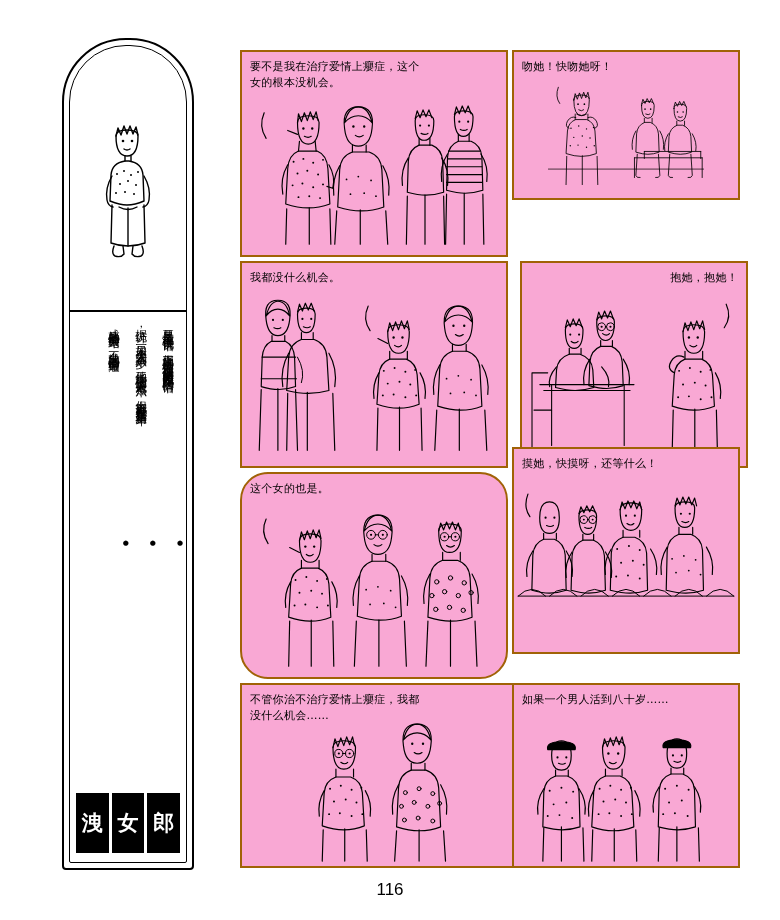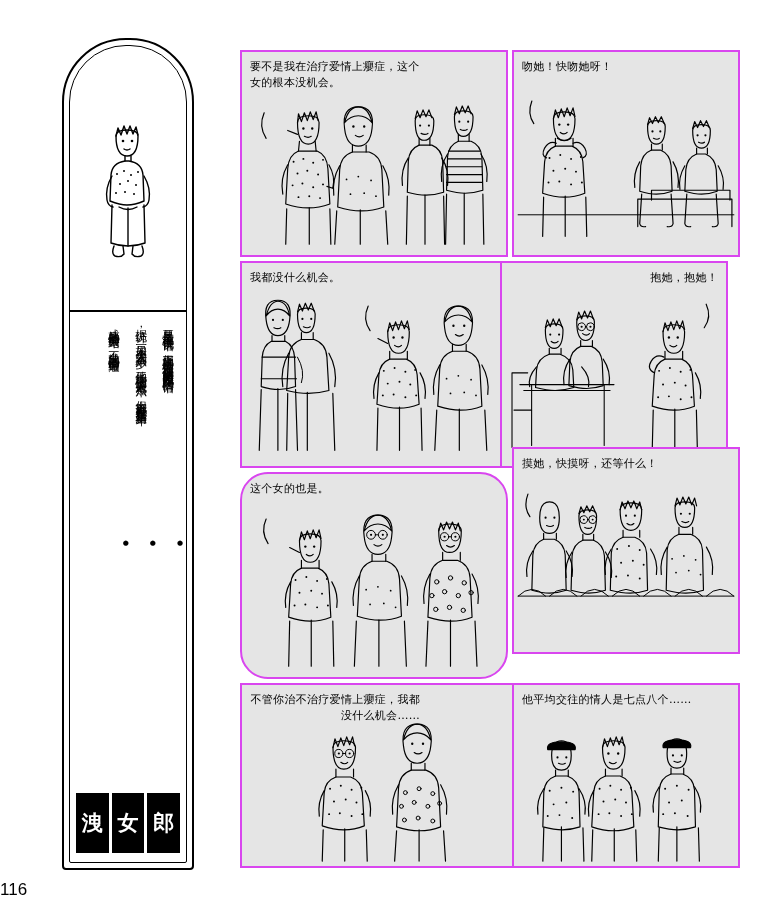--- a/index.html
+++ b/index.html
@@ -123,23 +123,23 @@
   
   .comic-grid {
     position: absolute;
     left: 240px;
     top: 50px;
     width: 500px;
     height: 818px;
   }
   .panel {
     position: absolute;
-    border: 2px solid #d946ef;
+    border: 2px solid #a16207;
     box-sizing: border-box;
-    background: #e5e5e5;
+    background: #f9a8d4;
     overflow: hidden;
   }
   .panel-caption {
     position: absolute;
     left: 8px;
     top: 7px;
     max-width: 170px;
     font-family: "DejaVu Serif", serif;
     font-size: 11px;
     line-height: 1.45;
@@ -156,21 +156,21 @@
     left: 0; bottom: 0;
     width: 100%;
     height: 100%;
   }
 
   .page-number {
     position: absolute;
     left: 0;
     top: 880px;
     width: 780px;
-    text-align: left;
+    text-align: center;
     font-family: "Liberation Sans", sans-serif;
     font-size: 17px;
     color: #000;
   }
 </style>
 </head>
 <body>
 
 <div class="page">
 
@@ -316,21 +316,21 @@
           <path d="M220 84 v7 M231 84 v7"></path>
           <path d="M220 91 q-10 4 -11 16 l-1 34 q11 3 19 3 q9 0 18 -3 l-1 -34 q-1 -12 -11 -16z"></path>
           <path d="M210 101 h32 M209 109 h34 M208 117 h36 M208 125 h36 M208 133 h36"></path>
           <path d="M209 104 q-8 12 -6 28"></path>
           <path d="M243 104 q8 12 6 28"></path>
           <path d="M208 145 l-1 51 M226 144 v52 M245 145 l1 51"></path>
         </g>
       </svg>
     </div>
 
-    <div class="panel" style="left:272px; top:0px; width:228px; height:207px;text-decoration:underline;">
+    <div class="panel" style="left:272px; top:0px; width:228px; height:150px;text-decoration:underline;">
       <div class="panel-caption">吻她！快吻她呀！</div>
       <svg class="panel-art" viewBox="0 0 228 207" fill="none" stroke="#000" stroke-width="1.2" stroke-linecap="round" stroke-linejoin="round">
         <path d="M18 50 q-5 13 2 23"></path>
 
         <path d="M4 166 h220" stroke-width="1"></path>
 
         <g>
           <path d="M40 68 l2 -9 3 8 3 -9 3 8 3 -9 3 8 3 -8 2 9"></path>
           <path d="M40 68 q0 22 11 22 q11 0 11 -22 q0 -7 -11 -7 q-11 0 -11 7z"></path>
           <circle cx="46" cy="74" r="1.2" fill="#000" stroke="none"></circle>
@@ -460,21 +460,21 @@
               <circle cx="220" cy="115" r="0.9"></circle>
               <circle cx="233" cy="119" r="0.9"></circle>
             <circle cx="212" cy="133" r="0.9"></circle>
               <circle cx="226" cy="132" r="0.9"></circle>
               <circle cx="238" cy="135" r="0.9"></circle>
           </g>
         </g>
       </svg>
     </div>
 
-    <div class="panel" style="left:260px; top:211px; width:228px; height:207px;">
+    <div class="panel" style="left:280px; top:211px; width:228px; height:207px;">
       <div class="panel-caption right">抱她，抱她！</div>
       <svg class="panel-art" viewBox="0 0 228 207" fill="none" stroke="#000" stroke-width="1.2" stroke-linecap="round" stroke-linejoin="round">
         <path d="M208 42 q6 13 -2 24"></path>
 
         <path d="M18 124 h96 M30 124 v62 M104 124 v62 M22 130 h88" stroke-width="1.1"></path>
 
         <path d="M10 112 v76 M10 112 h16 M12 150 h18" stroke-width="1.1"></path>
 
         <g>
           <path d="M44 66 l2 -8 3 7 3 -8 3 7 3 -7 3 8"></path>
@@ -689,21 +689,21 @@
               <circle cx="173" cy="109" r="0.9"></circle>
               <circle cx="185" cy="113" r="0.9"></circle>
             <circle cx="165" cy="126" r="0.9"></circle>
               <circle cx="178" cy="124" r="0.9"></circle>
               <circle cx="190" cy="128" r="0.9"></circle>
           </g>
         </g>
       </svg>
     </div>
 
-    <div class="panel" style="left:0px; top:633px; width:276px; height:185px;text-align:right;">
+    <div class="panel" style="left:0px; top:633px; width:276px; height:185px;">
       <div class="panel-caption">不管你治不治疗爱情上癭症，我都没什么机会……</div>
       <svg class="panel-art" viewBox="0 0 268 185" fill="none" stroke="#000" stroke-width="1.2" stroke-linecap="round" stroke-linejoin="round">
 
         <g>
           <path d="M88 64 l2 -9 3 8 3 -9 3 8 3 -9 3 8 3 -8 2 9"></path>
           <path d="M88 64 q0 22 11 22 q12 0 12 -22 q0 -7 -12 -7 q-11 0 -11 7z"></path>
           <circle cx="94" cy="70" r="4.2" stroke-width="1"></circle>
           <circle cx="105" cy="70" r="4.2" stroke-width="1"></circle>
           <path d="M98 70 h3" stroke-width="1"></path>
           <circle cx="94" cy="70" r="1.1" fill="#000" stroke="none"></circle>
@@ -750,21 +750,21 @@
             <circle cx="197" cy="121" r="2"></circle>
               <circle cx="161" cy="138" r="2"></circle>
               <circle cx="175" cy="136" r="2"></circle>
             <circle cx="190" cy="139" r="2"></circle>
           </g>
         </g>
       </svg>
     </div>
 
     <div class="panel" style="left:272px; top:633px; width:228px; height:185px;">
-      <div class="panel-caption">他平均交往的情人是七点八个……</div>
+      <div class="panel-caption">如果一个男人活到八十岁……</div>
       <svg class="panel-art" viewBox="0 0 228 185" fill="none" stroke="#000" stroke-width="1.2" stroke-linecap="round" stroke-linejoin="round">
 
         <g>
           <path d="M38 72 q0 -15 10 -15 q10 0 10 15 q0 15 -10 15 q-10 0 -10 -15z"></path>
           <path d="M34 66 h28 q2 -8 -14 -8 q-16 0 -14 8z" fill="#000" stroke="#000"></path>
           <circle cx="44" cy="74" r="1.1" fill="#000" stroke="none"></circle>
           <circle cx="53" cy="74" r="1.1" fill="#000" stroke="none"></circle>
           <path d="M45 80 q4 2 7 0"></path>
           <path d="M42 87 v6 M55 87 v6"></path>
           <path d="M42 93 q-11 4 -12 16 l-1 36 q12 3 20 3 q9 0 18 -3 l-1 -36 q-1 -12 -12 -16z"></path>

